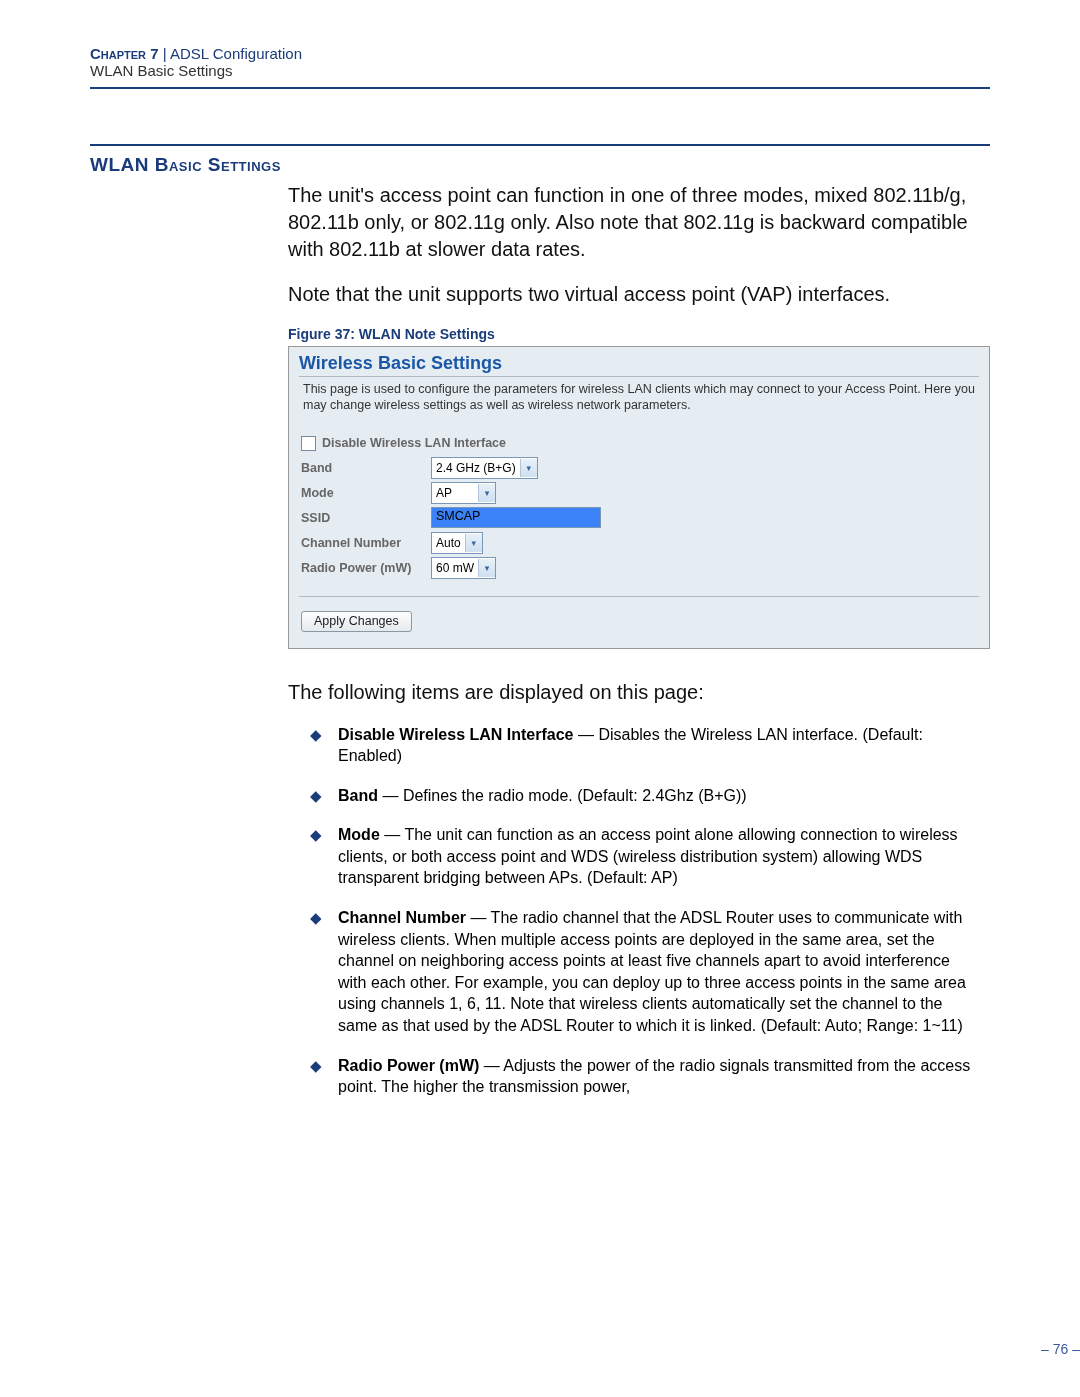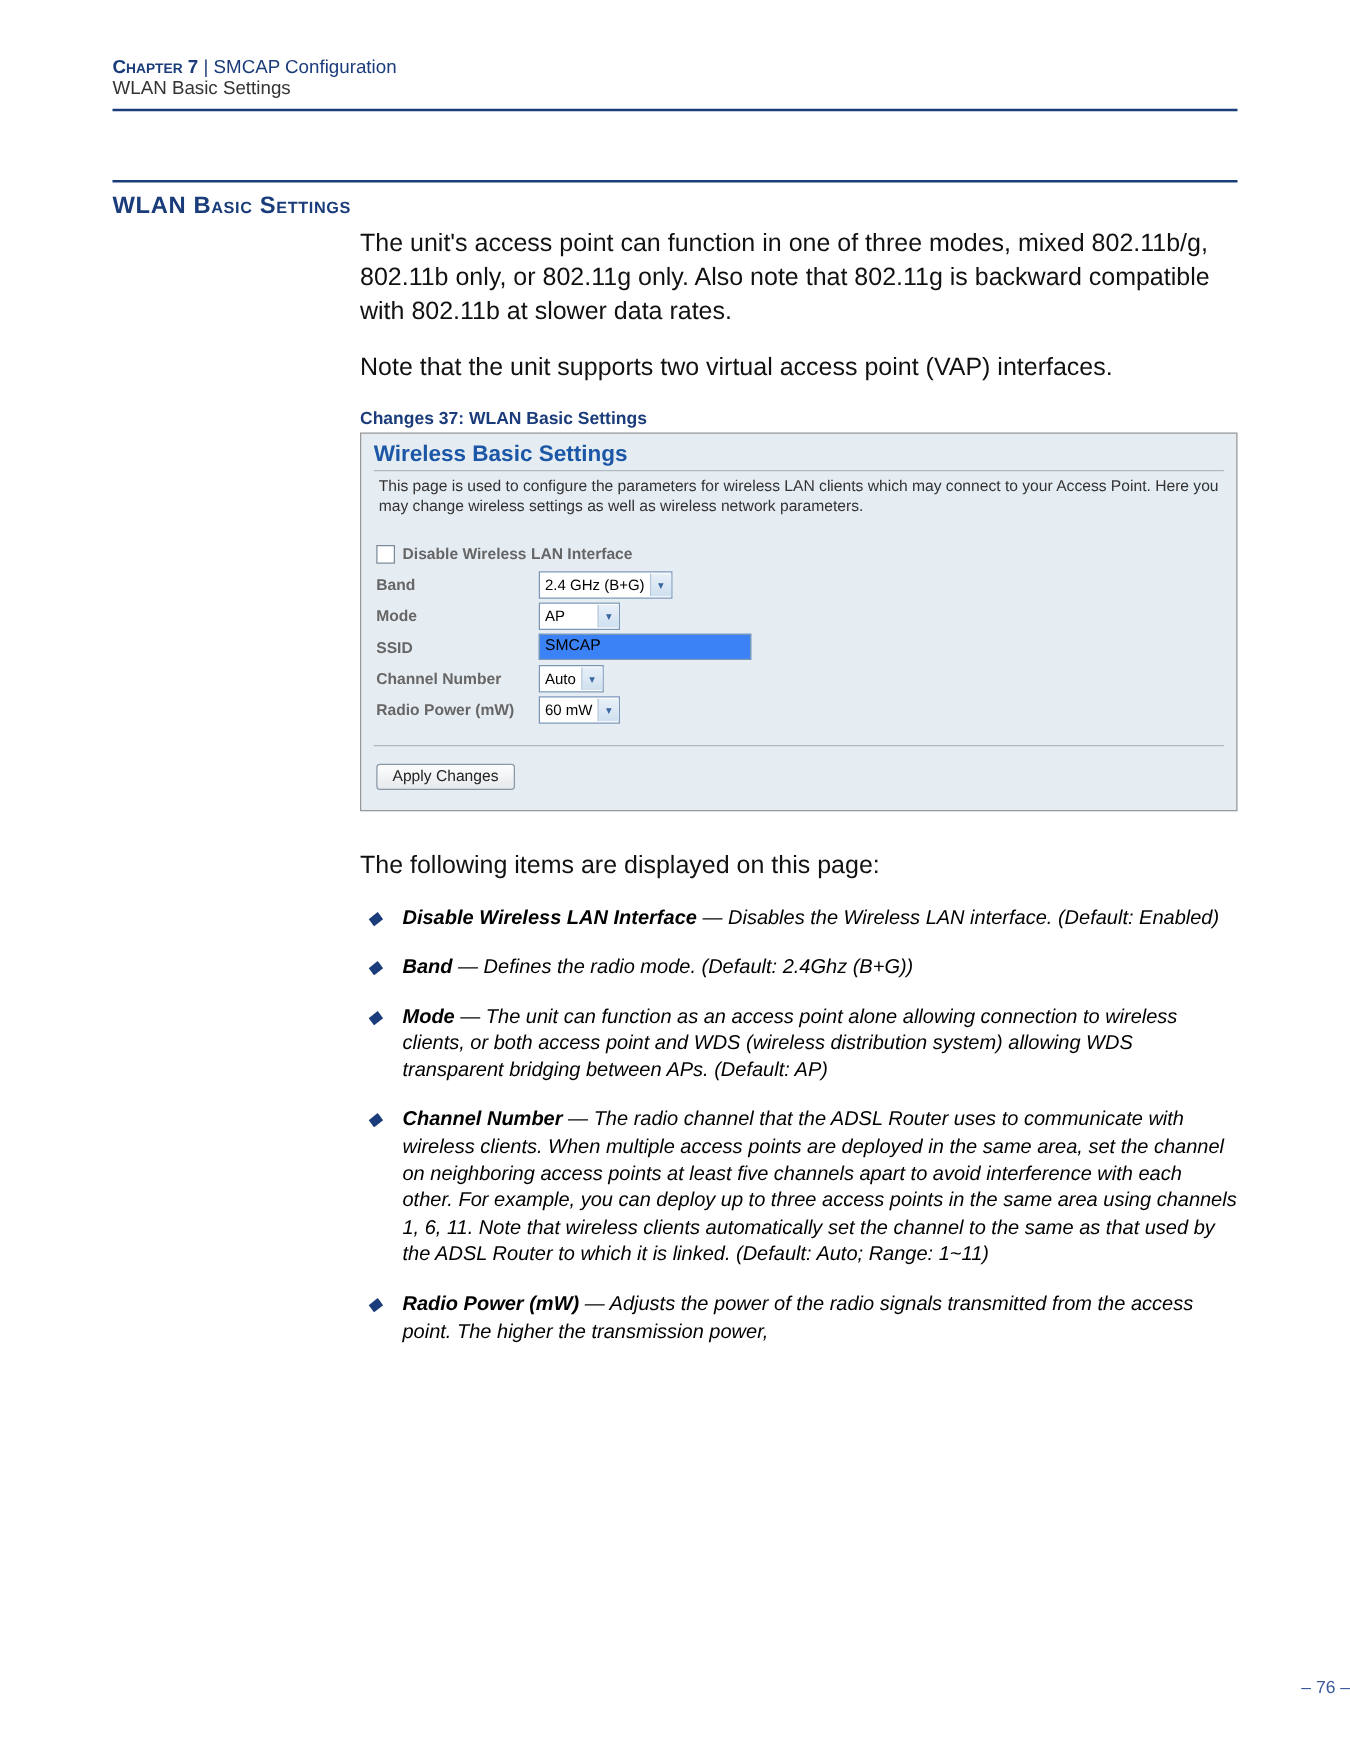--- a/index.html
+++ b/index.html
@@ -156,22 +156,21 @@
     font-size: 12.5px;
     padding: 2px 12px 3px 12px;
     color: #222;
     cursor: default;
     display: inline-block;
   }
   
   ul.diamond {
     list-style: none;
     padding: 0;
-    margin: 0;
-    font-style: italic;
+    margin: 16px;
   }
   ul.diamond > li {
     position: relative;
     padding-left: 34px;
     font-size: 16px;
     line-height: 1.35;
     margin-bottom: 18px;
   }
   ul.diamond > li::before {
     content: "◆";
@@ -194,33 +193,33 @@
     color: #3a5a9a;
   }
 </style>
 </head>
 <body>
 
 <div class="page">
 
   <div class="header-breadcrumb">
     <div class="breadcrumb-line1">
-      <span class="chapter">Chapter 7</span><span>  |  </span><span>SMCAP Configuration</span>
+      <span class="chapter">Chapter 7</span><span>  |  </span><span>ADSL Configuration</span>
     </div>
     <div class="breadcrumb-line2">WLAN Basic Settings</div>
   </div>
 
   <div class="section-rule"></div>
   <div class="section-title">WLAN Basic Settings</div>
 
   <div class="section-body">
     <p class="paragraph">The unit's access point can function in one of three modes, mixed 802.11b/g, 802.11b only, or 802.11g only. Also note that 802.11g is backward compatible with 802.11b at slower data rates.</p>
     <p class="paragraph">Note that the unit supports two virtual access point (VAP) interfaces.</p>
 
-    <div class="figure-caption">Changes 37:  WLAN Basic Settings</div>
+    <div class="figure-caption">Figure 37:  WLAN Note Settings</div>
 
     <div class="figure-panel">
       <div class="panel-title">Wireless Basic Settings</div>
       <hr class="panel-hr">
       <div class="panel-desc">This page is used to configure the parameters for wireless LAN clients which may connect to your Access Point. Here you may change wireless settings as well as wireless network parameters.</div>
 
       <div class="panel-form">
         <div class="checkbox-row">
           <span class="fake-checkbox"></span>
           <span>Disable Wireless LAN Interface</span>

